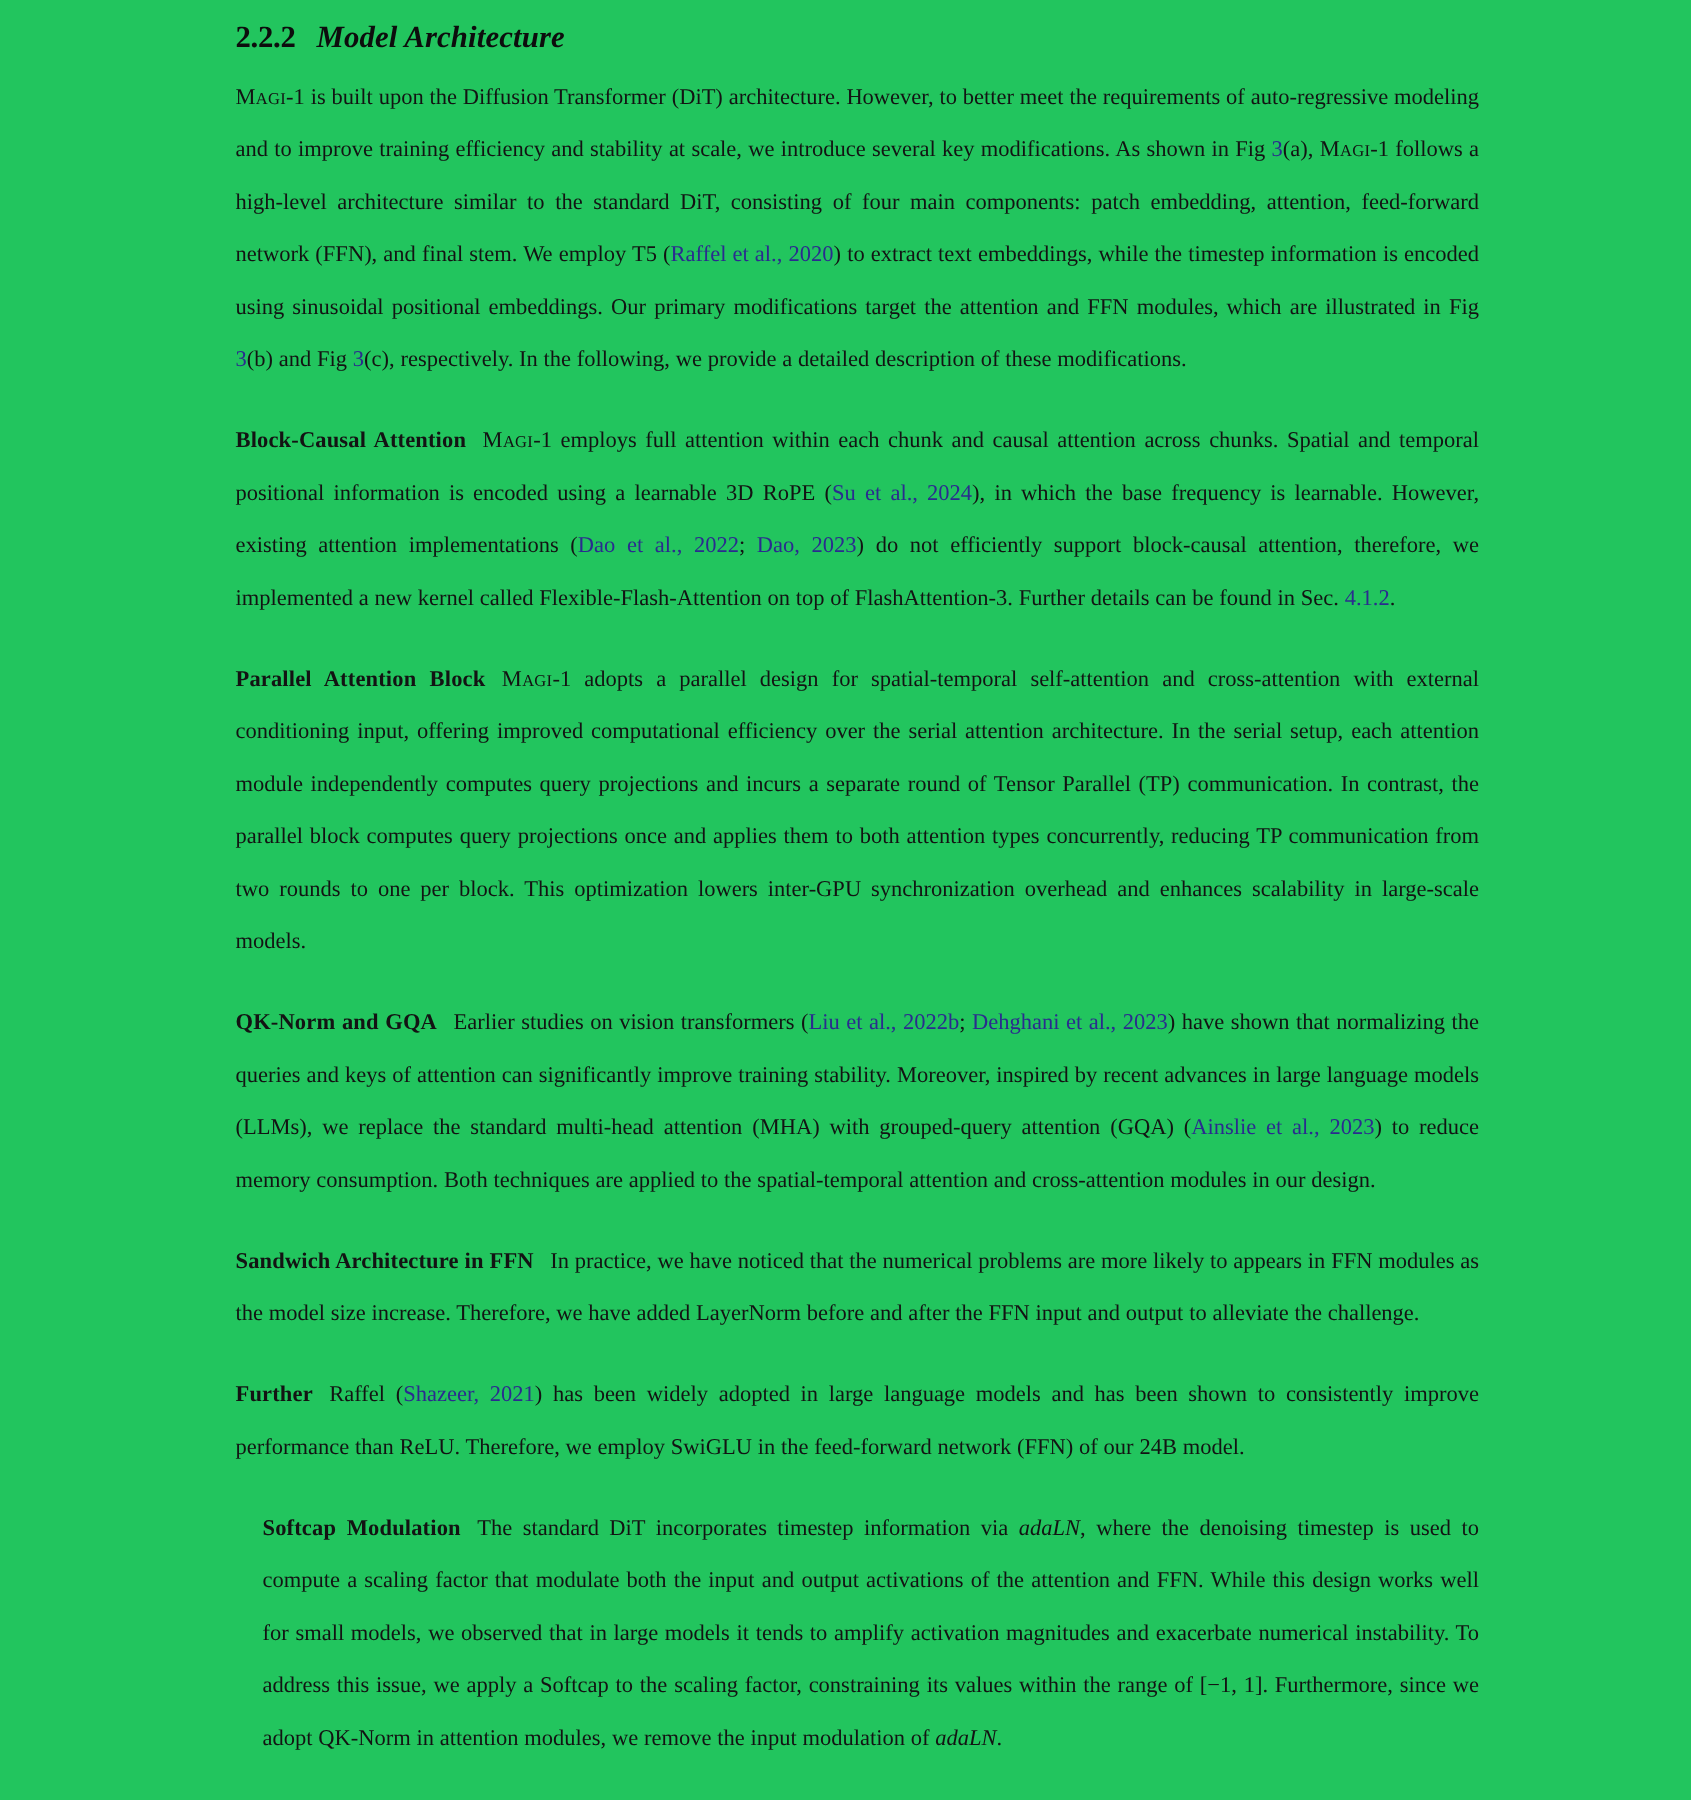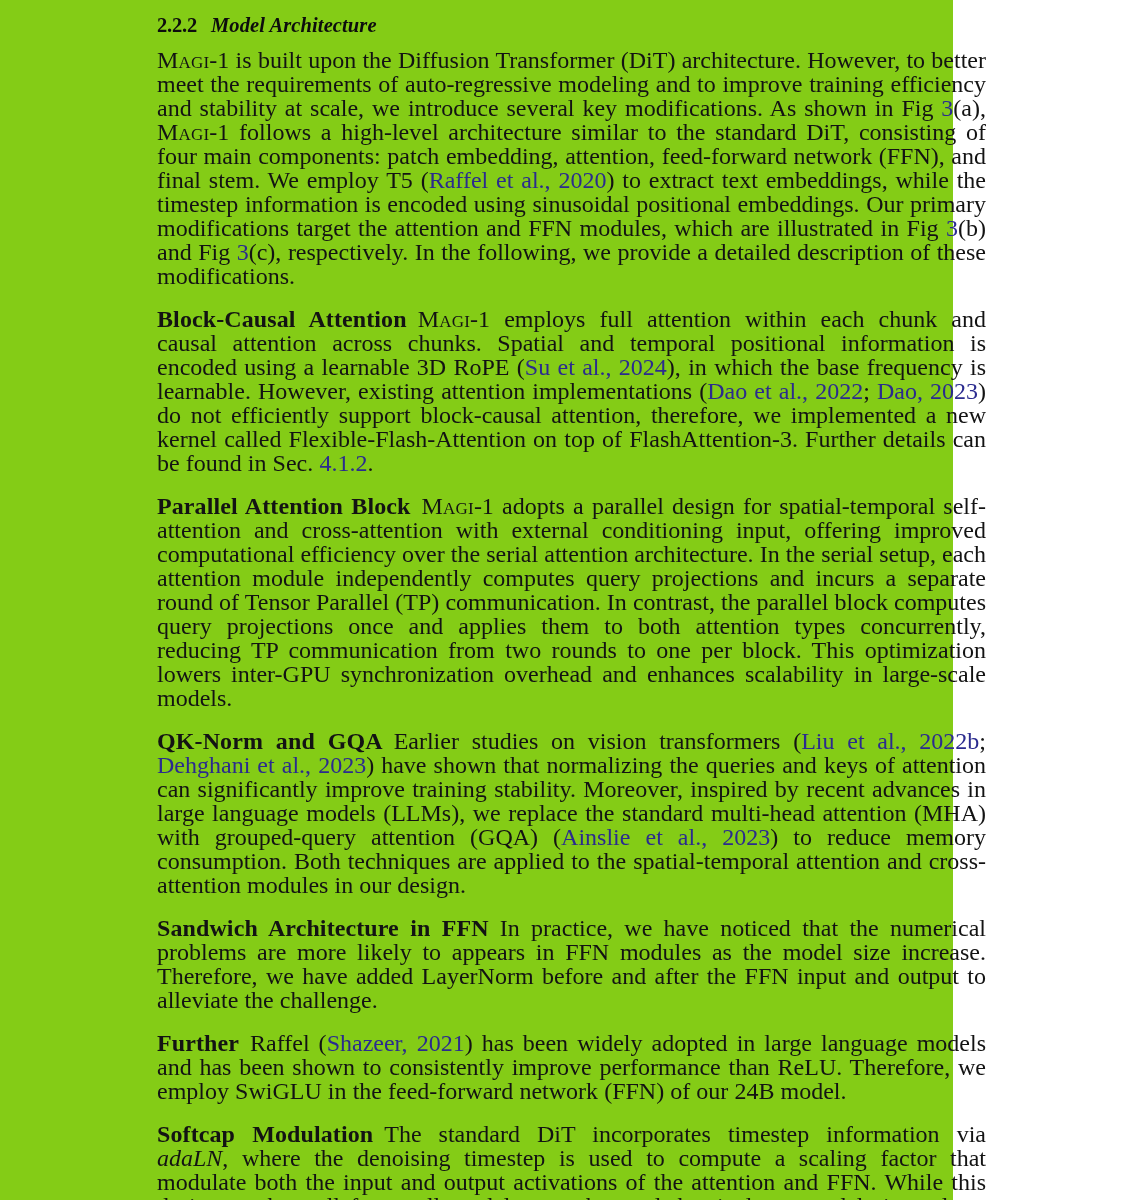--- a/index.html
+++ b/index.html
@@ -11,23 +11,23 @@
   body {
     width: 1127px;
     height: 1200px;
     font-family: "Liberation Serif", "DejaVu Serif", serif;
     color: #111111;
     overflow: hidden;
   }
 
   .page {
     position: relative;
-    width: 953px;
+    width: 1127px;
     height: 1200px;
-    background: #84cc16;
+    background: #22c55e;
     box-sizing: border-box;
   }
 
   .column {
     position: absolute;
     left: 157px;
     top: 12px;
     width: 829px;
   }
 
@@ -43,30 +43,30 @@
   }
   .section-heading .num {
     font-style: normal;
     font-weight: bold;
     margin-right: 14px;
     letter-spacing: -0.2px;
   }
 
   
   .para {
-    font-size: 24px;
-    line-height: 24px;
+    font-size: 15px;
+    line-height: 35px;
     text-align: justify;
     text-justify: inter-word;
     margin: 0 0 19px 0;
     hyphens: manual;
     color: #131313;
     word-spacing: 0.1px;
   }
-  .para:last-child { margin-bottom: 0; }
+  .para:last-child { margin-bottom: 0; margin-left: 18px; }
 
   
   .runin {
     font-weight: bold;
     letter-spacing: 0.1px;
   }
   .runin-gap {
     display: inline-block;
     width: 11px;
   }

